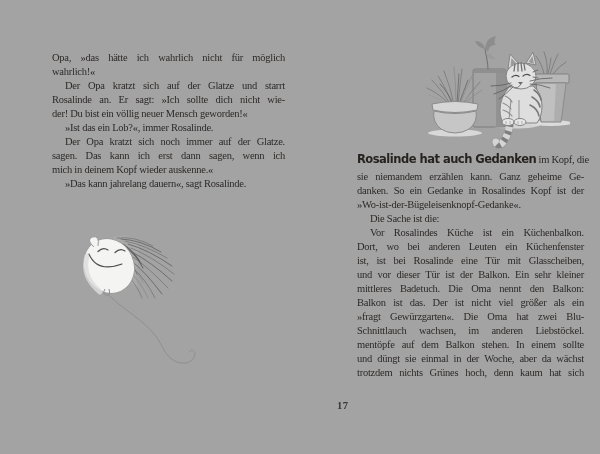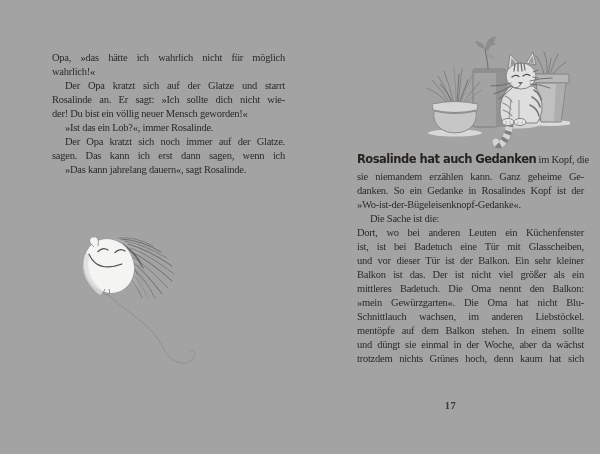--- a/index.html
+++ b/index.html
@@ -41,21 +41,20 @@
     font-family: "DejaVu Sans", sans-serif;
     font-weight: 700;
     font-size: 11.5px;
     letter-spacing: -0.5px;
     color: #26231f;
   }
 
   .folio {
     position: absolute;
     left: 337px; top: 400px; width: 227px;
-    text-align: center;
     font-size: 10.5px;
     font-weight: 600;
     letter-spacing: 0.5px;
     color: #3a3734;
   }
 
   .illus { position: absolute; }
   #illus-balloon { left: 75px;  top: 236px; }
   #illus-cat     { left: 404px; top: 36px; }
 </style>
@@ -67,20 +66,21 @@
   <div>
     <div class="text-block text-left">
         <div class="line">Opa, »das hätte ich wahrlich nicht für möglich</div>
         <div class="line no-j">wahrlich!«</div>
         <div class="line indent">Der Opa kratzt sich auf der Glatze und starrt</div>
         <div class="line">Rosalinde an. Er sagt: »Ich sollte dich nicht wie-</div>
         <div class="line no-j">der! Du bist ein völlig neuer Mensch geworden!«</div>
         <div class="line no-j indent">»Ist das ein Lob?«, immer Rosalinde.</div>
         <div class="line indent">Der Opa kratzt sich noch immer auf der Glatze.</div>
         <div class="line">sagen. Das kann ich erst dann sagen, wenn ich</div>
+        <div class="line no-j">mich in deinem Kopf wieder auskenne.«</div>
         <div class="line no-j indent">»Das kann jahrelang dauern«, sagt Rosalinde.</div>
       </div>
 
     <svg id="illus-balloon" class="illus" width="150" height="165" viewBox="0 0 150 165" aria-hidden="true">
 
       <path d="M38 1 Q52 -3 62 6 Q66 16 62 30 Q60 42 63 52 Q52 44 44 46 Q40 24 38 1 Z" fill="#b4b4b4" opacity="0.45"></path>
 
       <g fill="none" stroke-linecap="round">
         <path d="M42 2 Q60 0 78 10" stroke="#7a7a7a" stroke-width="0.9"></path>
         <path d="M46 3 Q66 4 86 16" stroke="#6c6c6c" stroke-width="1"></path>
@@ -229,26 +229,27 @@
       </g>
     </svg>
 
     <div class="text-block text-right">
       <div class="heading-line"><span class="chapter-title">Rosalinde hat auch Gedanken</span><span> im Kopf, die</span></div>
       <div>
           <div class="line">sie niemandem erzählen kann. Ganz geheime Ge-</div>
           <div class="line">danken. So ein Gedanke in Rosalindes Kopf ist der</div>
           <div class="line no-j">»Wo-ist-der-Bügeleisenknopf-Gedanke«.</div>
           <div class="line no-j indent">Die Sache ist die:</div>
+          <div class="line indent">Vor Rosalindes Küche ist ein Küchenbalkon.</div>
           <div class="line">Dort, wo bei anderen Leuten ein Küchenfenster</div>
-          <div class="line">ist, ist bei Badetuch eine Tür mit Glasscheiben,</div>
+          <div class="line">ist, ist bei Rosalinde eine Tür mit Glasscheiben,</div>
           <div class="line">und vor dieser Tür ist der Balkon. Ein sehr kleiner</div>
+          <div class="line">mittleres Badetuch. Die Oma nennt den Balkon:</div>
           <div class="line">Balkon ist das. Der ist nicht viel größer als ein</div>
-          <div class="line">mittleres Badetuch. Die Oma nennt den Balkon:</div>
-          <div class="line">»mein Gewürzgarten«. Die Oma hat nicht Blu-</div>
+          <div class="line">»fragt Gewürzgarten«. Die Oma hat zwei Blu-</div>
           <div class="line">Schnittlauch wachsen, im anderen Liebstöckel.</div>
           <div class="line">mentöpfe auf dem Balkon stehen. In einem sollte</div>
           <div class="line">und düngt sie einmal in der Woche, aber da wächst</div>
           <div class="line">trotzdem nichts Grünes hoch, denn kaum hat sich</div>
         </div>
     </div>
 
     <div class="folio">17</div>
   </div>
 

